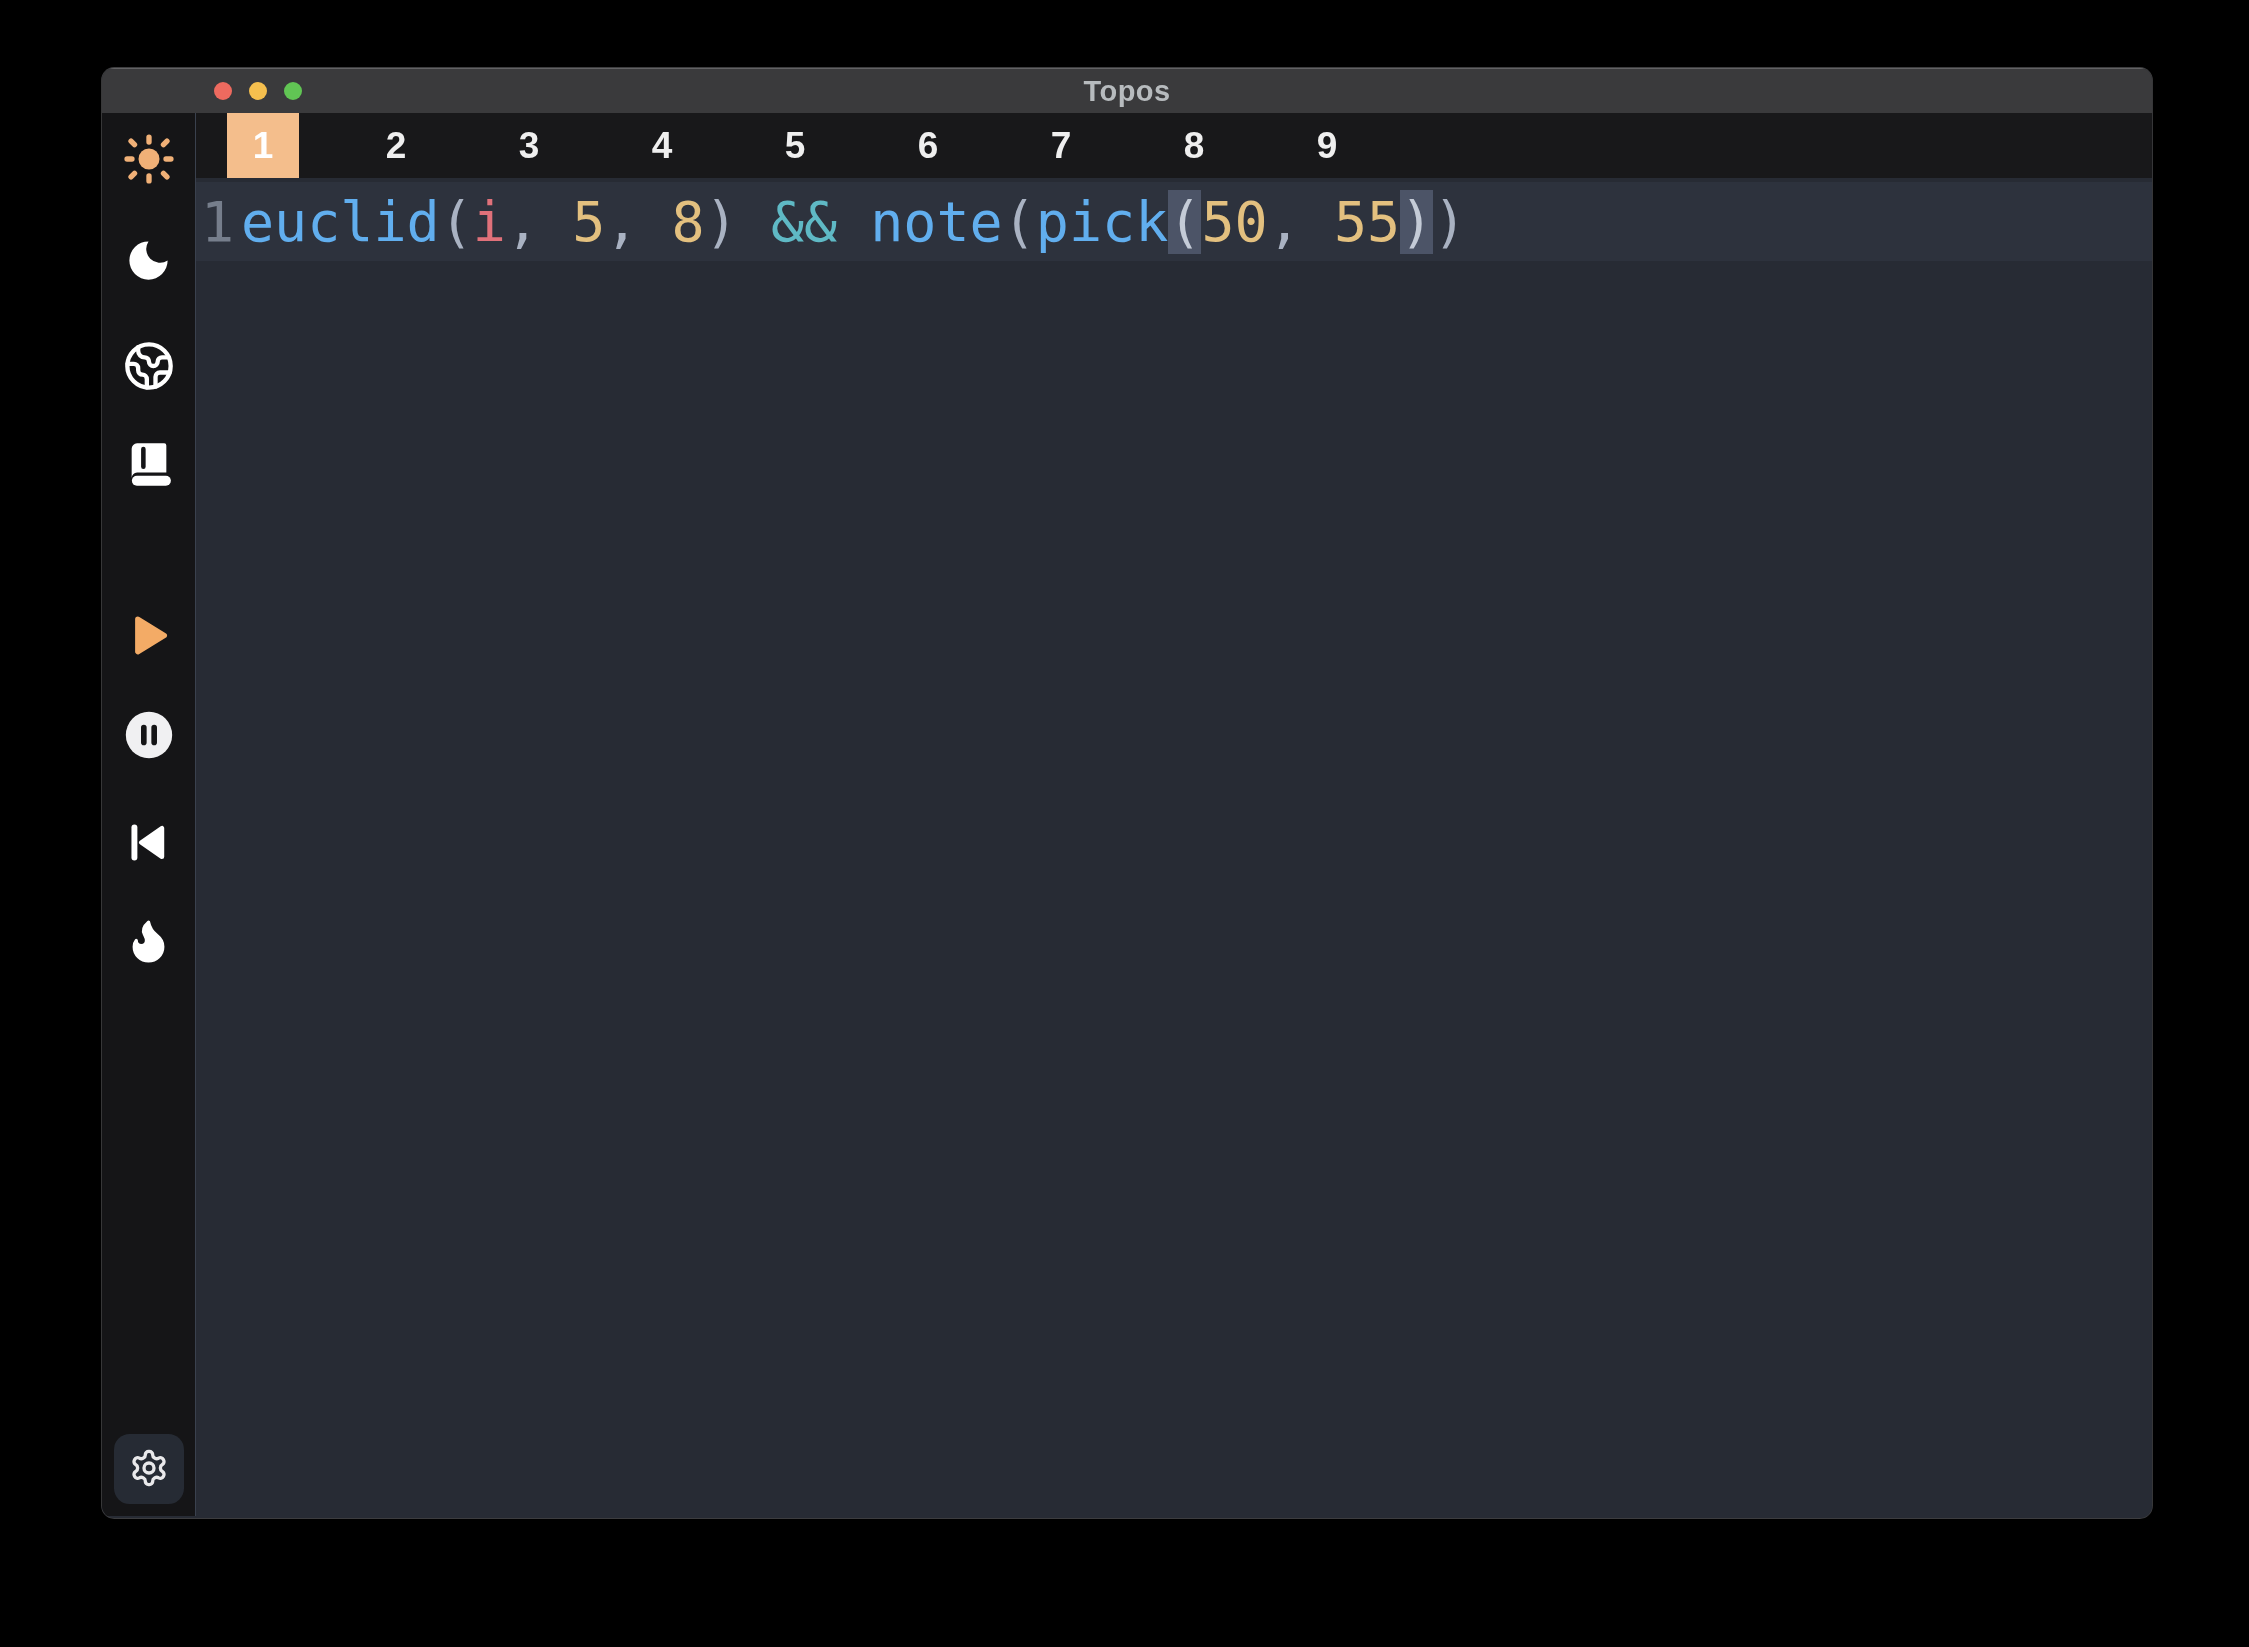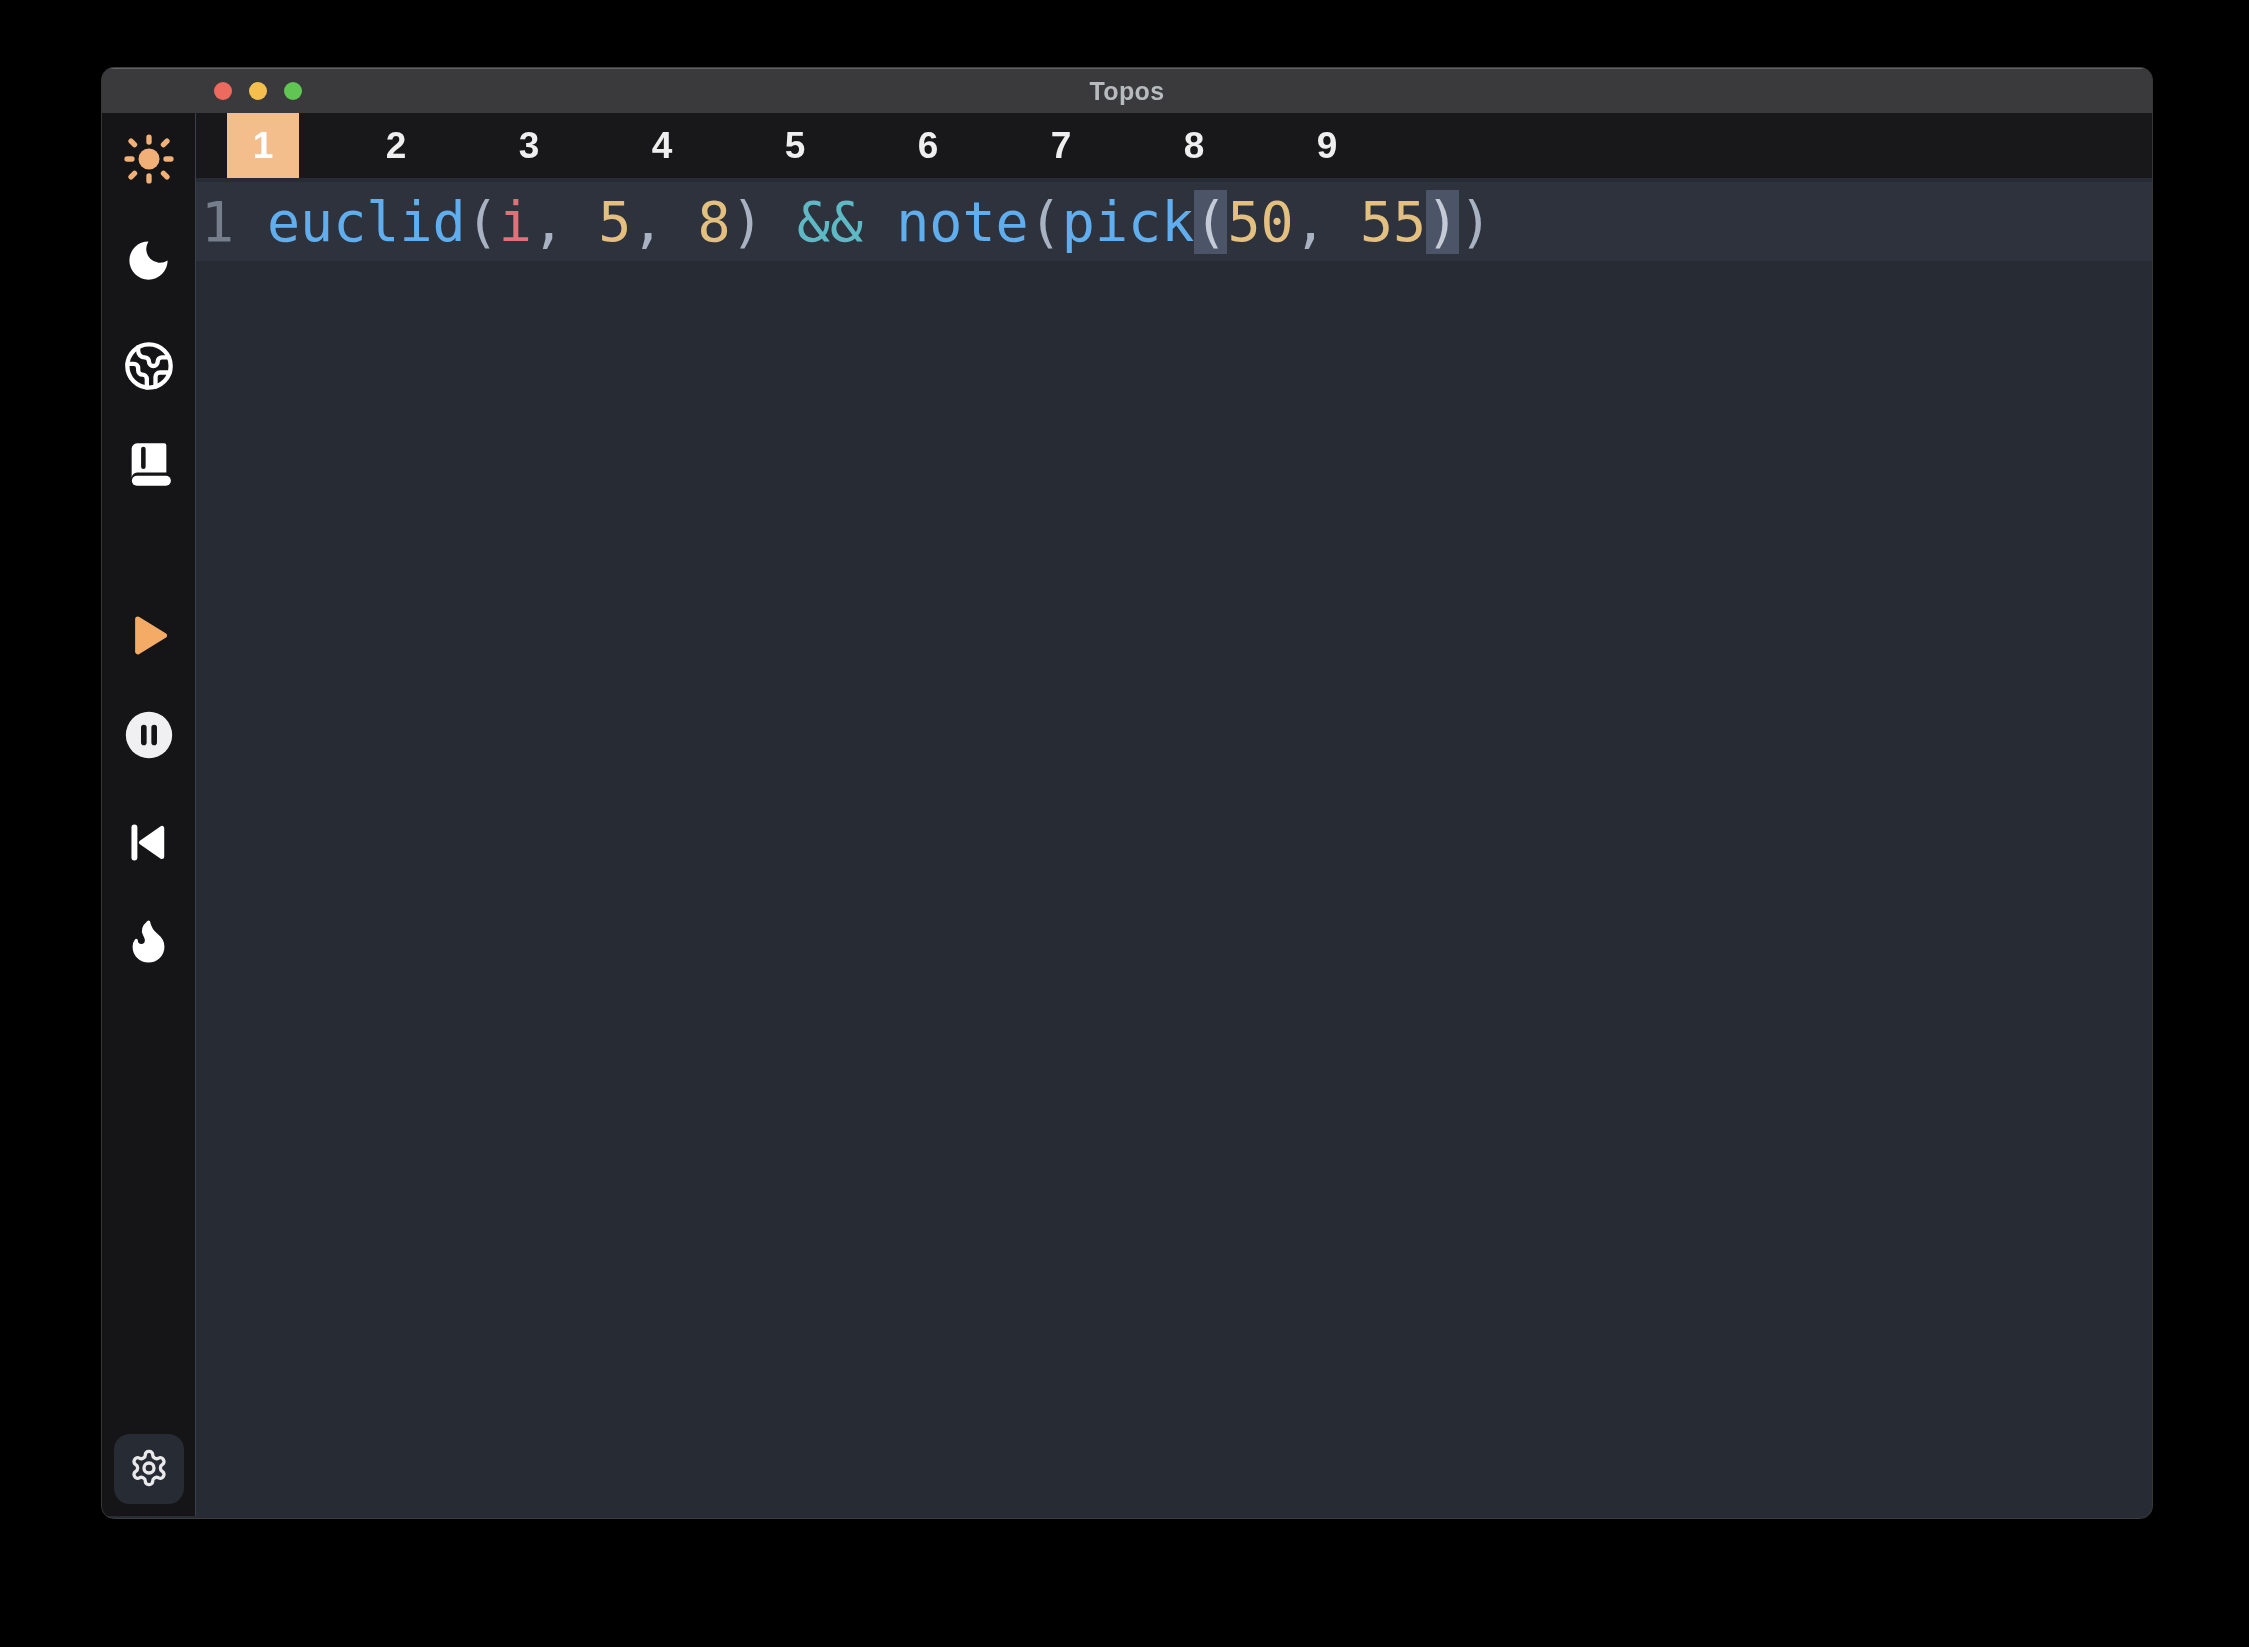--- a/index.html
+++ b/index.html
@@ -17,21 +17,21 @@
     height:45px; background:#3a3a3c; position:relative;
     border-top:0.9px solid #626264;
     display:flex; align-items:center;
   }
   .traffic-lights { position:absolute; left:112px; top:0; height:100%;
     display:flex; align-items:center; gap:16.6px; }
   .tl { width:18.3px; height:18.3px; border-radius:50%; display:block; }
   .tl.red    { background:#ed6a5f; }
   .tl.yellow { background:#f5bf4e; }
   .tl.green  { background:#61c554; }
-  .title { width:100%; text-align:center; font-size:25px; font-weight:700;
+  .title { width:100%; text-align:center; font-size:29px; font-weight:700;
            color:#b7bbbe; letter-spacing:0.4px; }
 
   
   .main { display:flex; height:1403px; }
 
   .sidebar {
     width:94px; flex:0 0 94px; background:#151517; position:relative;
     border-right:1.7px solid #3a414e;
   }
   .icon-btn {
@@ -62,21 +62,21 @@
   
   .editor {
     flex:1; background:#272b34; padding-top:4.4px;
     font-family:"DejaVu Sans Mono", monospace; font-size:55px;
   }
   .line {
     height:79px; display:flex; align-items:center; white-space:pre;
   }
   .line.active { background:#2d323d; }
   .gutter { width:38px; text-align:right; color:#767e8c; flex:0 0 38px; }
-  .code { margin-left:33px; }
+  .code { margin-left:7px; }
 
   .tok-function { color:#61aeee; }
   .tok-variable { color:#e0717a; }
   .tok-number   { color:#e3c07f; }
   .tok-punct    { color:#a9b2c2; }
   .tok-operator { color:#5fb9c5; }
   .tok-matched  { color:#c4cbd7; background:#4c5467; }
 </style>
 </head>
 <body>

